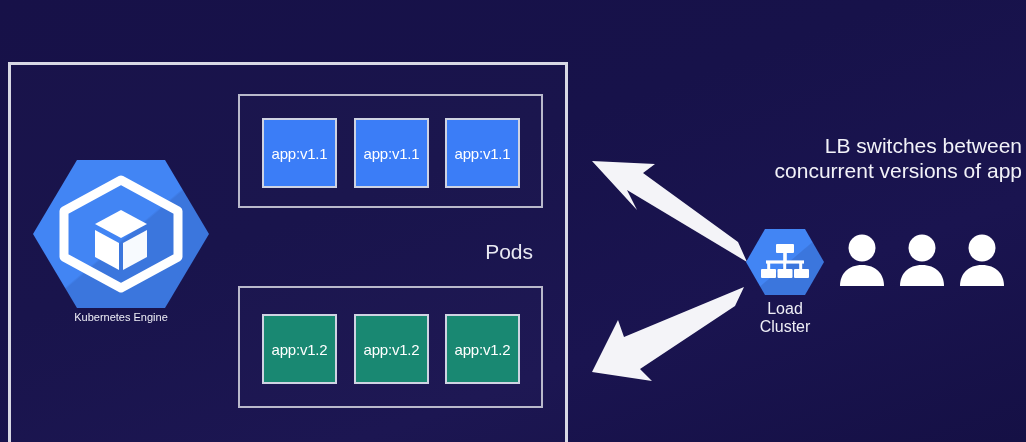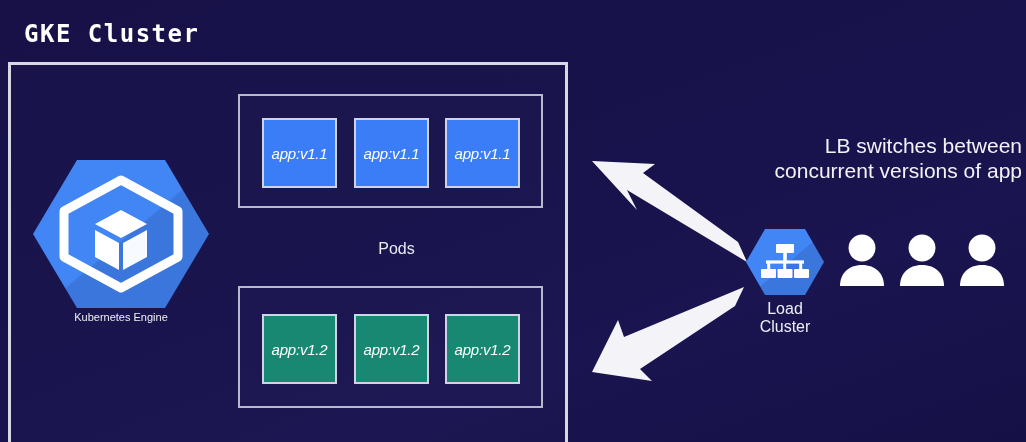--- a/index.html
+++ b/index.html
@@ -58,39 +58,38 @@
     height: 70px;
     border: 2px solid #cfd3e2;
     box-sizing: border-box;
     display: flex;
     align-items: center;
     justify-content: center;
     color: #ffffff;
     font-size: 15px;
     letter-spacing: -0.2px;
     white-space: nowrap;
-    font-style: italic;
   }
   .pod.v11 { background: #3b7df7; }
   .pod.v12 { background: #198872; }
 
   .pod.c0 { left: 22px; }
   .pod.c1 { left: 114px; }
   .pod.c2 { left: 205px; }
   #pod-group-v11 .pod { top: 22px; }
   #pod-group-v12 .pod { top: 26px; }
 
   #pods-label {
     position: absolute;
-    left: 244px;
+    left: 228px;
     top: 240px;
     width: 305px;
-    text-align: center;
+    text-align: right;
     color: #e9e9f2;
-    font-size: 16px;
+    font-size: 21px;
   }
 
   
   #gke-node {
     position: absolute;
     left: 33px;
     top: 158px;
     width: 176px;
     height: 188px;
   }
@@ -154,21 +153,20 @@
     width: 1026px;
     height: 442px;
     pointer-events: none;
   }
 </style>
 </head>
 <body>
 
 <div id="stage">
 
-  <div id="cluster-title">GKE Cluster</div>
 
   <div id="cluster-box"></div>
 
   <div id="gke-node">
     <svg width="176" height="152" viewBox="0 0 176 152">
       <defs>
         <linearGradient id="gkeShade" x1="0" y1="0" x2="1" y2="1">
           <stop offset="0%" stop-color="#4285f4"></stop>
           <stop offset="52%" stop-color="#4285f4"></stop>
           <stop offset="53%" stop-color="#3b76dd"></stop>

